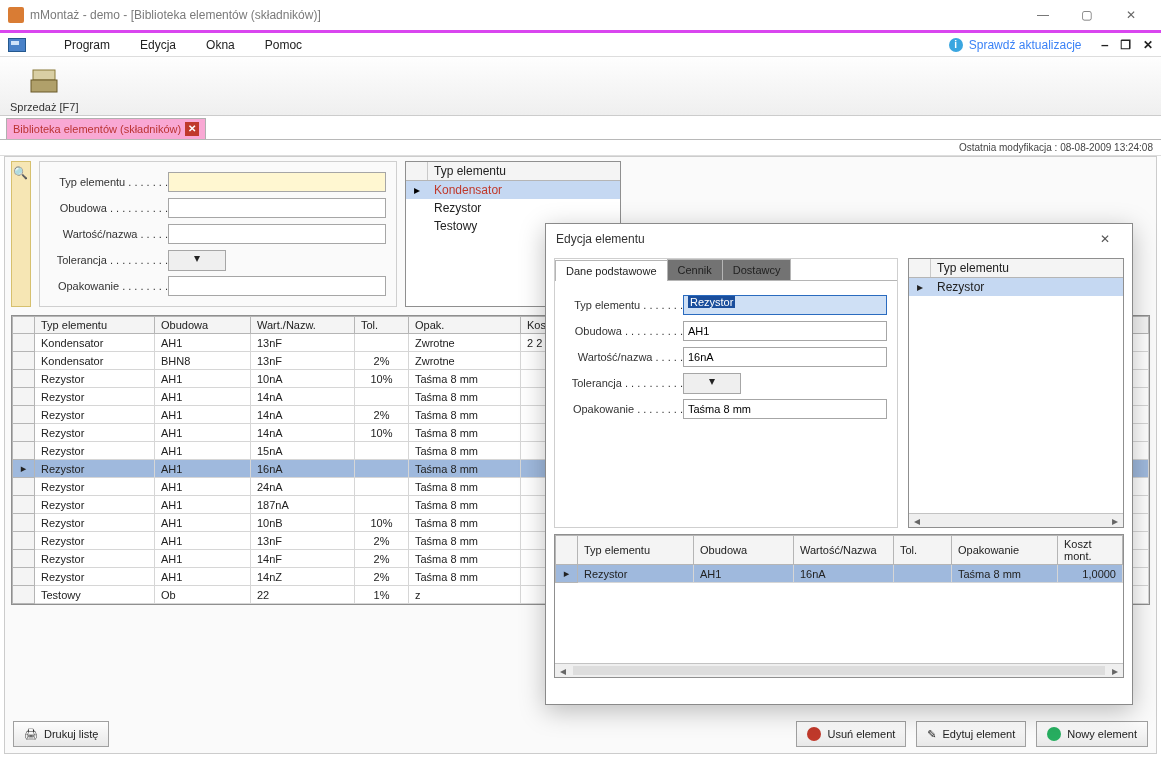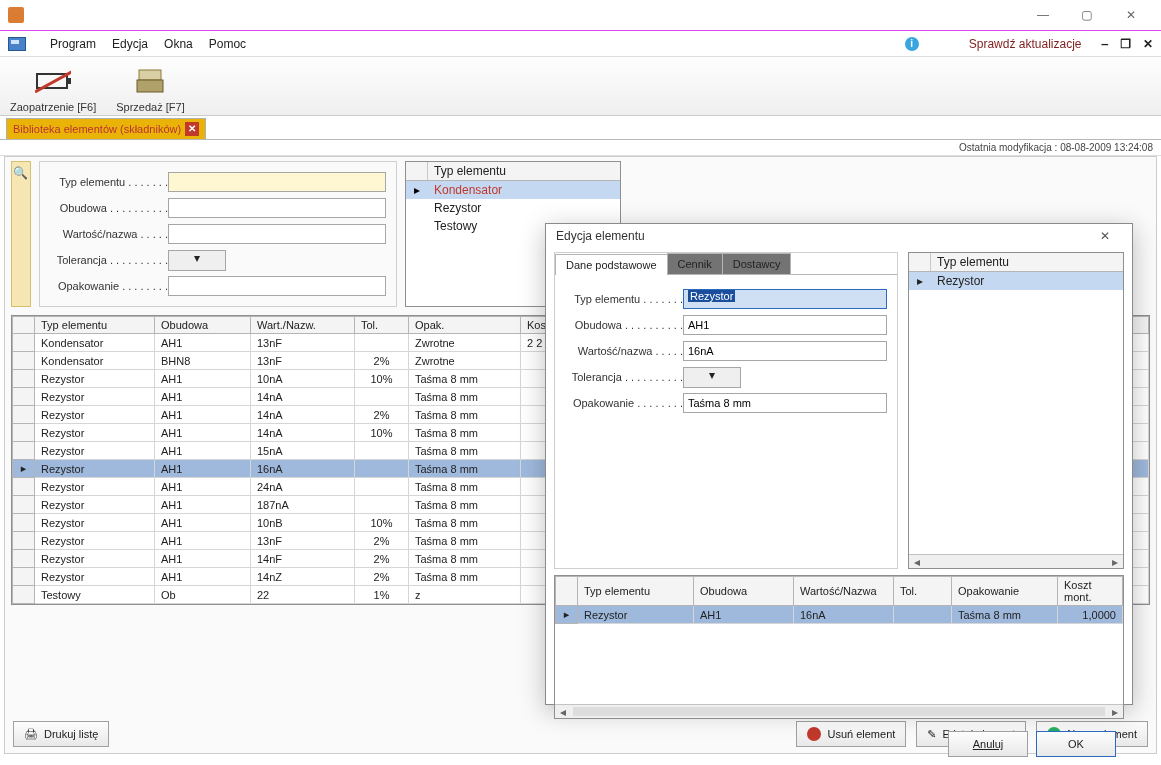--- a/index.html
+++ b/index.html
@@ -1,33 +1,33 @@
 <!DOCTYPE html>
 <html><head>
 <meta charset="utf-8">
 <style>
   * { box-sizing: border-box; }
   body { margin:0; font-family:"Segoe UI",Tahoma,sans-serif; font-size:12px; color:#222; background:#fff; width:1161px; }
   .titlebar { height:30px; background:#fff; display:flex; align-items:center; padding:0 8px; color:#7a7a7a; }
   .titlebar .icon { width:16px; height:16px; margin-right:6px; background:#d97c34; border-radius:2px; }
   .titlebar .spacer { flex:1; }
   .winbtn { width:44px; height:30px; display:flex; align-items:center; justify-content:center; color:#666; }
-  .menubar { height:26px; background:#fff; display:flex; align-items:center; padding:0 8px; gap:16px; border-top:1px solid #d946ef; }
+  .menubar { height:26px; background:#fff; display:flex; align-items:center; padding:0 8px; gap:30px; border-top:3px solid #d946ef; }
   .menubar .mdi-icon { width:18px; height:14px; background:#4a82c9; border:1px solid #24588e; display:inline-block; position:relative; margin-right:8px;}
   .menubar .mdi-icon::after{content:'';position:absolute;left:2px;top:2px;right:6px;bottom:6px;background:#d0e3fa;}
   .menuitem { cursor:default; }
   .menubar .right { margin-left:auto; display:flex; align-items:center; gap:6px; }
-  .update-link { color:#7f1d1d; cursor:pointer;margin-left:44px; }
+  .update-link { color:#3b82f6; cursor:pointer; }
   .update-icon { width:14px;height:14px;border-radius:50%;background:#3aa6e0;display:inline-block;color:#fff;font-size:10px;text-align:center;line-height:14px;font-weight:bold;}
   .toolstrip { background:linear-gradient(#fefefe,#efefef); border-top:1px solid #ddd; border-bottom:1px solid #ccc; padding:4px 0 2px; display:flex; }
   .toolbtn { display:flex; flex-direction:column; align-items:center; padding:2px 10px 0; cursor:pointer;}
   .toolbtn .timg { width:36px; height:36px; display:flex; align-items:center; justify-content:center; font-size:24px; }
   .toolbtn .tlabel { font-size:11px; color:#333; margin-top:2px;}
   .doctab-row { background:#fff; border-bottom:1px solid #b8b8b8; padding:2px 6px 0; display:flex; }
-  .doctab { border:1px solid #b0b0b0; border-bottom:none; background:#eab308; padding:3px 6px; display:flex; align-items:center; gap:4px; font-size:11px; color:#b33; }
+  .doctab { border:1px solid #b0b0b0; border-bottom:none; background:#f9a8d4; padding:3px 6px; display:flex; align-items:center; gap:4px; font-size:11px; color:#b33; }
   .doctab .close { width:14px;height:14px;background:#c0392b;color:#fff;font-size:10px;line-height:14px;text-align:center;font-weight:bold;}
   .status-row { text-align:right; font-size:10px; color:#444; padding:2px 8px; background:#fff; border-bottom:1px solid #ddd;}
   .workarea { padding:4px 6px 6px; background:#fafafa; border:1px solid #ccc; margin:0 4px 4px; position:relative; height:598px;}
   .filter-panel { display:flex; gap:8px; }
   .filter-left { border:1px solid #cfcfcf; background:#fafafa; padding:6px 10px; width:358px;}
   .frow { display:flex; align-items:center; height:24px; margin:2px 0;}
   .flabel { width:118px; color:#333; font-size:11px; white-space:pre;text-align:right;}
   .finput { flex:1; height:20px; border:1px solid #a6a6a6; background:#fff; padding:0 4px; font-size:11px;}
   .finput.highlight { background:#fff7d1; }
   .fselect { width:58px; height:21px; border:1px solid #a6a6a6; background:#efefef; text-align:center;}
@@ -49,21 +49,21 @@
   tr.selected td { background:#9fb9dd;}
   tr.selected .rowmark { background:#9fb9dd;}
   .bottom-bar { position:absolute; left:0; right:0; bottom:0; padding:6px 8px; display:flex; align-items:center; background:#fafafa;}
   .btn { height:26px; border:1px solid #a0a0a0; background:linear-gradient(#fdfdfd,#e8e8e8); padding:0 10px; display:flex; align-items:center; gap:6px; cursor:pointer; font-size:11px;}
   .btn .bicn{width:14px;height:14px;border-radius:50%;display:inline-block;}
   .modal { position:absolute; left:540px; top:66px; width:588px; height:482px; background:#fff; border:1px solid #8a8a8a; box-shadow:0 6px 24px rgba(0,0,0,0.25); display:flex; flex-direction:column;}
   .modal .mtitle { height:30px; display:flex; align-items:center; padding:0 10px; color:#333;}
   .modal .mtitle .spacer{flex:1;}
   .modal .mtitle .xbtn{width:34px;height:24px;display:flex;align-items:center;justify-content:center;color:#555;}
   .modal .mbody { flex:1; padding:4px 8px 8px; display:flex; flex-direction:column; gap:6px;}
-  .modal-cols { display:flex; gap:10px; height:317px;}
+  .modal-cols { display:flex; gap:10px; height:270px;}
   .modal-left { flex:1; border:1px solid #cfcfcf; padding:0;}
   .tabs { display:flex; border-bottom:1px solid #b5b5b5;}
   .tab { padding:4px 10px; border:1px solid #b5b5b5; border-bottom:none; background:#737373; margin-right:-1px; font-size:11px; cursor:pointer;}
   .tab.active { background:#fff; position:relative; top:1px;}
   .modal-form { padding:10px 10px;}
   .modal-form .finput.sel { background:#cfe0f5; border:1px solid #2a6bbf;}
   .modal-form .finput.sel span{background:#1a4e9c;color:#fff;padding:0 2px;}
   .modal-right { width:216px; border:1px solid #8f8f8f; background:#fff; display:flex; flex-direction:column;}
   .modal-right .scroll{height:14px;background:#efefef;border-top:1px solid #c3c3c3;display:flex;}
   .modal-right .scroll .arr{width:16px;text-align:center;color:#666;}
@@ -76,20 +76,21 @@
   .mgrid-scroll .track{flex:1;background:#ddd;margin:2px;}
   .modal-grid .body{height:80px;}
   .col-mark{width:22px;}
   svg{display:block;}
 </style>
 </head>
 <body>
 
 <div class="titlebar">
   <span class="icon"></span>
+  <span>mMontaż - demo - [Biblioteka elementów (składników)]</span>
   <span class="spacer"></span>
   <div class="winbtn">—</div>
   <div class="winbtn">▢</div>
   <div class="winbtn">✕</div>
 </div>
 
 <div class="menubar">
   <span class="mdi-icon"></span>
   <span class="menuitem">Program</span>
   <span class="menuitem">Edycja</span>
@@ -99,30 +100,20 @@
     <span class="update-icon">i</span>
     <span class="update-link">Sprawdź aktualizacje</span>
     <span style="width:8px"></span>
     <span style="font-weight:bold;">‒</span>
     <span style="font-weight:bold;margin:0 6px;">❐</span>
     <span style="font-weight:bold;">✕</span>
   </span>
 </div>
 
 <div class="toolstrip">
-  <div class="toolbtn">
-    <div class="timg">
-        <svg width="40" height="26">
-          <rect x="2" y="6" width="30" height="14" fill="none" stroke="#333" stroke-width="2"></rect>
-          <rect x="32" y="10" width="4" height="6" fill="#333"></rect>
-          <line x1="0" y1="24" x2="40" y2="2" stroke="#c0392b" stroke-width="3"></line>
-        </svg>
-      </div>
-    <div class="tlabel">Zaopatrzenie  [F6]</div>
-  </div>
   <div class="toolbtn">
     <div class="timg">
         <svg width="30" height="30">
           <rect x="4" y="4" width="22" height="10" fill="#d9cfa4" stroke="#8a7a3a"></rect>
           <rect x="2" y="14" width="26" height="12" fill="#b0a06a" stroke="#6a5a2a"></rect>
         </svg>
       </div>
     <div class="tlabel">Sprzedaż  [F7]</div>
   </div>
 </div>
@@ -462,24 +453,16 @@
             </tbody>
         </table>
         <div class="body"></div>
         <div class="mgrid-scroll">
             <div class="arr">◂</div>
             <div class="track"></div>
             <div class="arr">▸</div>
           </div>
       </div>
 
-      <div class="footer">
-        <div class="btn" style="width:80px;justify-content:center">
-            <span style="text-decoration:underline">Anuluj</span>
-          </div>
-        <div class="btn primary" style="width:80px;justify-content:center">
-            <span>OK</span>
-          </div>
-      </div>
     </div>
   </div>
 
 </div>
 
 </body></html>

